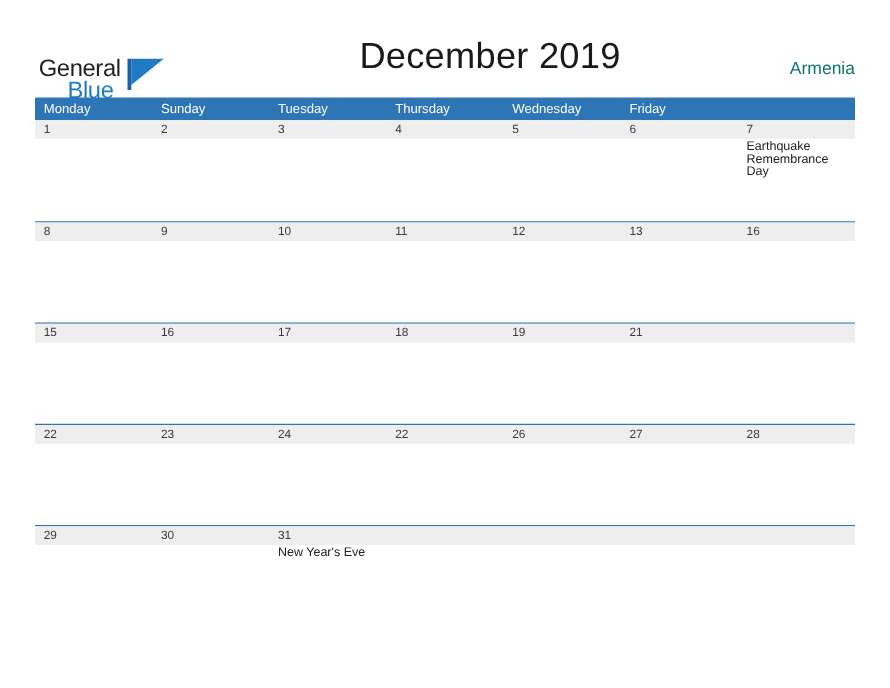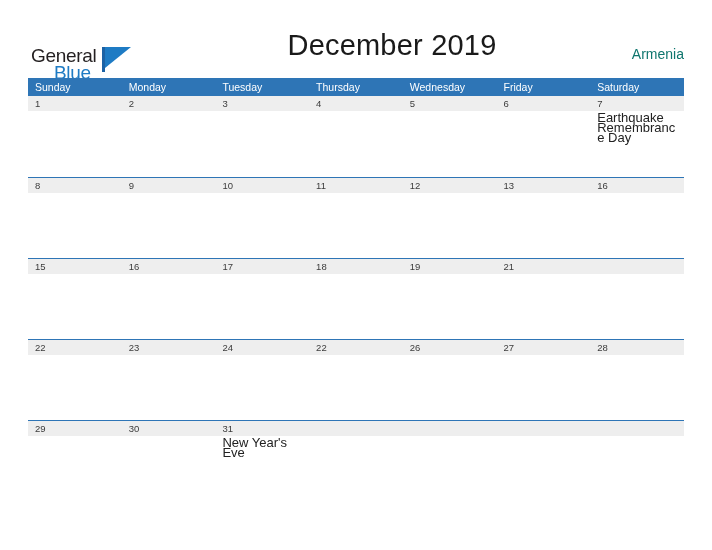--- a/index.html
+++ b/index.html
@@ -153,21 +153,21 @@
   .daynum {
     font-size: 9.5px;
     color: #3b3b3b;
     line-height: 12px;
     height: 13px;
   }
   .events {
     margin-top: 2px;
   }
   .event {
-    font-size: 13px;
+    font-size: 10px;
     color: #222222;
     line-height: 10px;
     padding-right: 3px;
     word-wrap: break-word;
   }
   .day.empty .daynum { visibility: hidden; }
 </style>
 </head>
 <body>
 
@@ -183,27 +183,26 @@
   </div>
 
   <div class="title">December 2019</div>
 
   <div class="country">Armenia</div>
 </div>
 
 <div class="calendar">
 
   <div class="weekdays">
+    <div class="weekday">Monday</div>
     <div class="weekday">Sunday</div>
-    <div class="weekday">Monday</div>
     <div class="weekday">Tuesday</div>
     <div class="weekday">Thursday</div>
     <div class="weekday">Wednesday</div>
     <div class="weekday">Friday</div>
-    <div class="weekday">Saturday</div>
   </div>
 
   <div id="weeks-container">
       <div class="week">
         <div class="datestrip"></div>
         <div class="daycells">
           <div class="day">
             <div class="daynum">1</div>
           </div>
           <div class="day">

